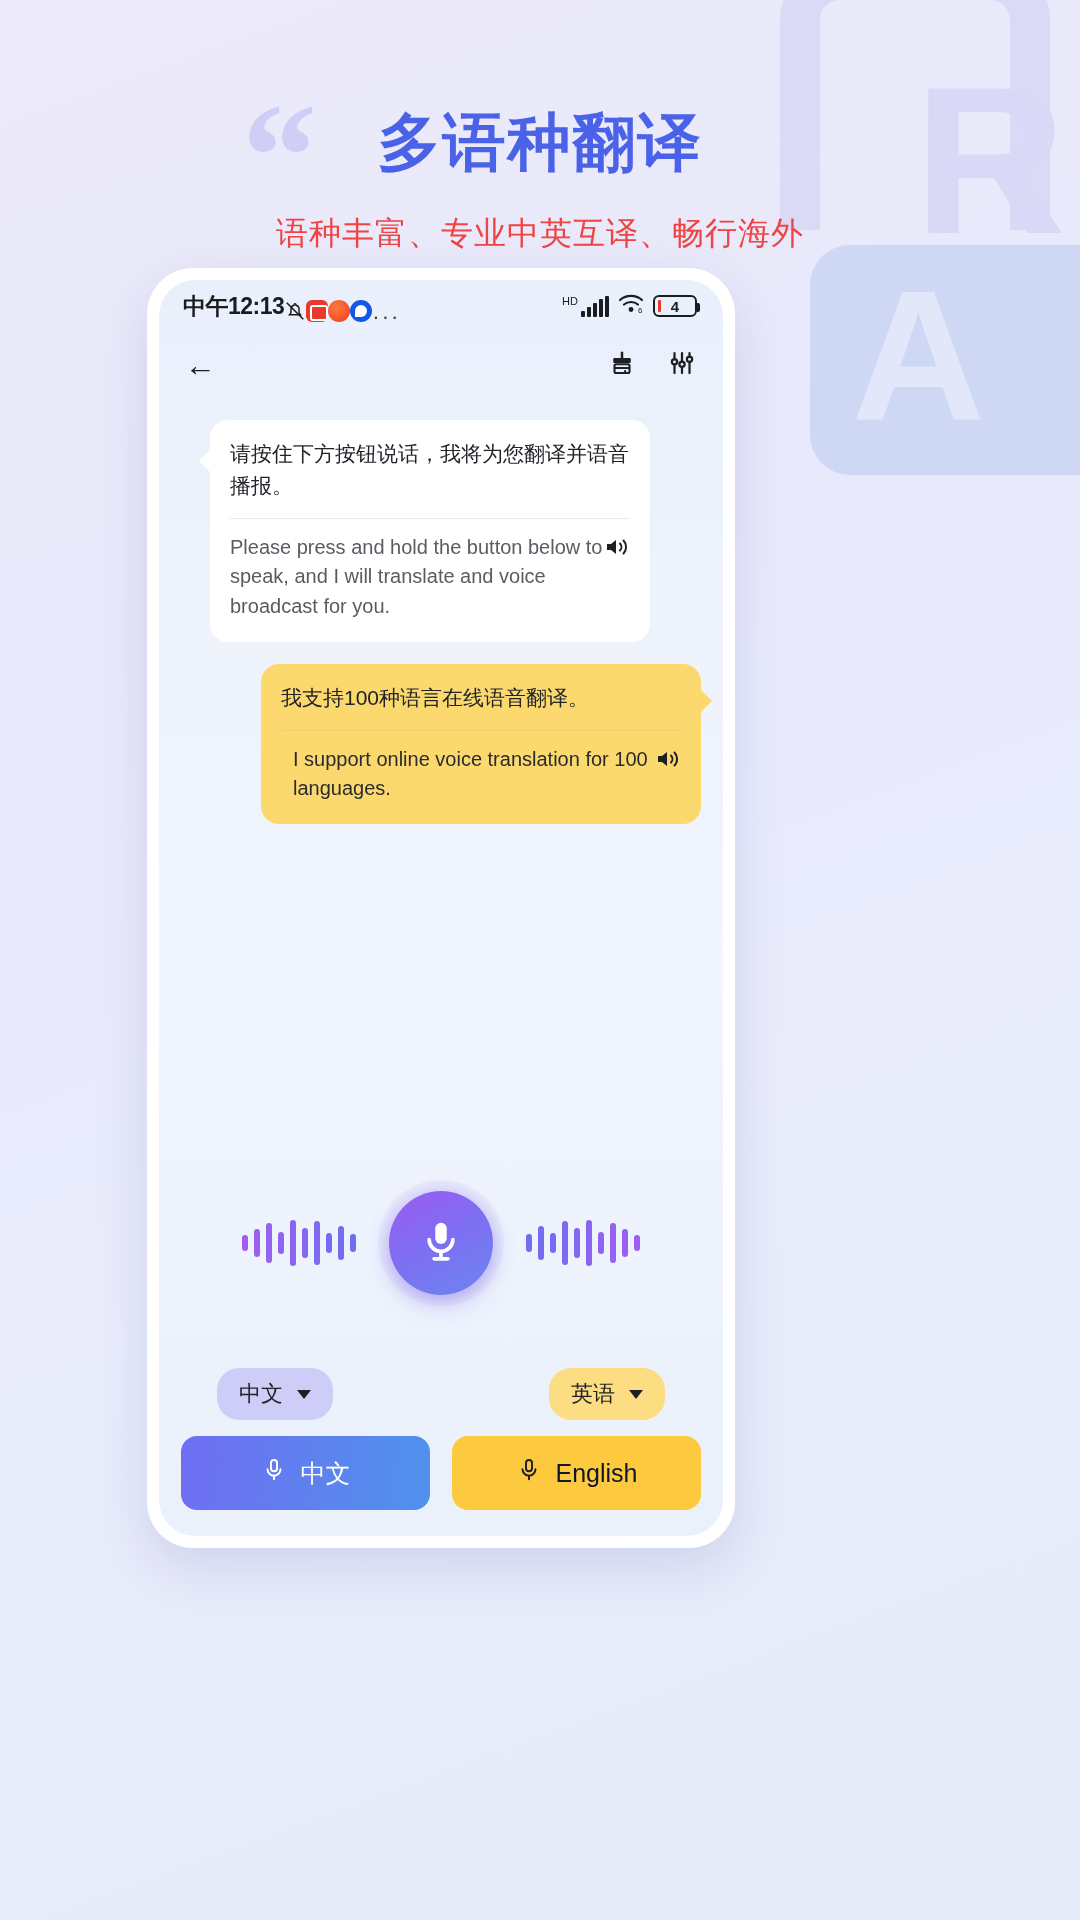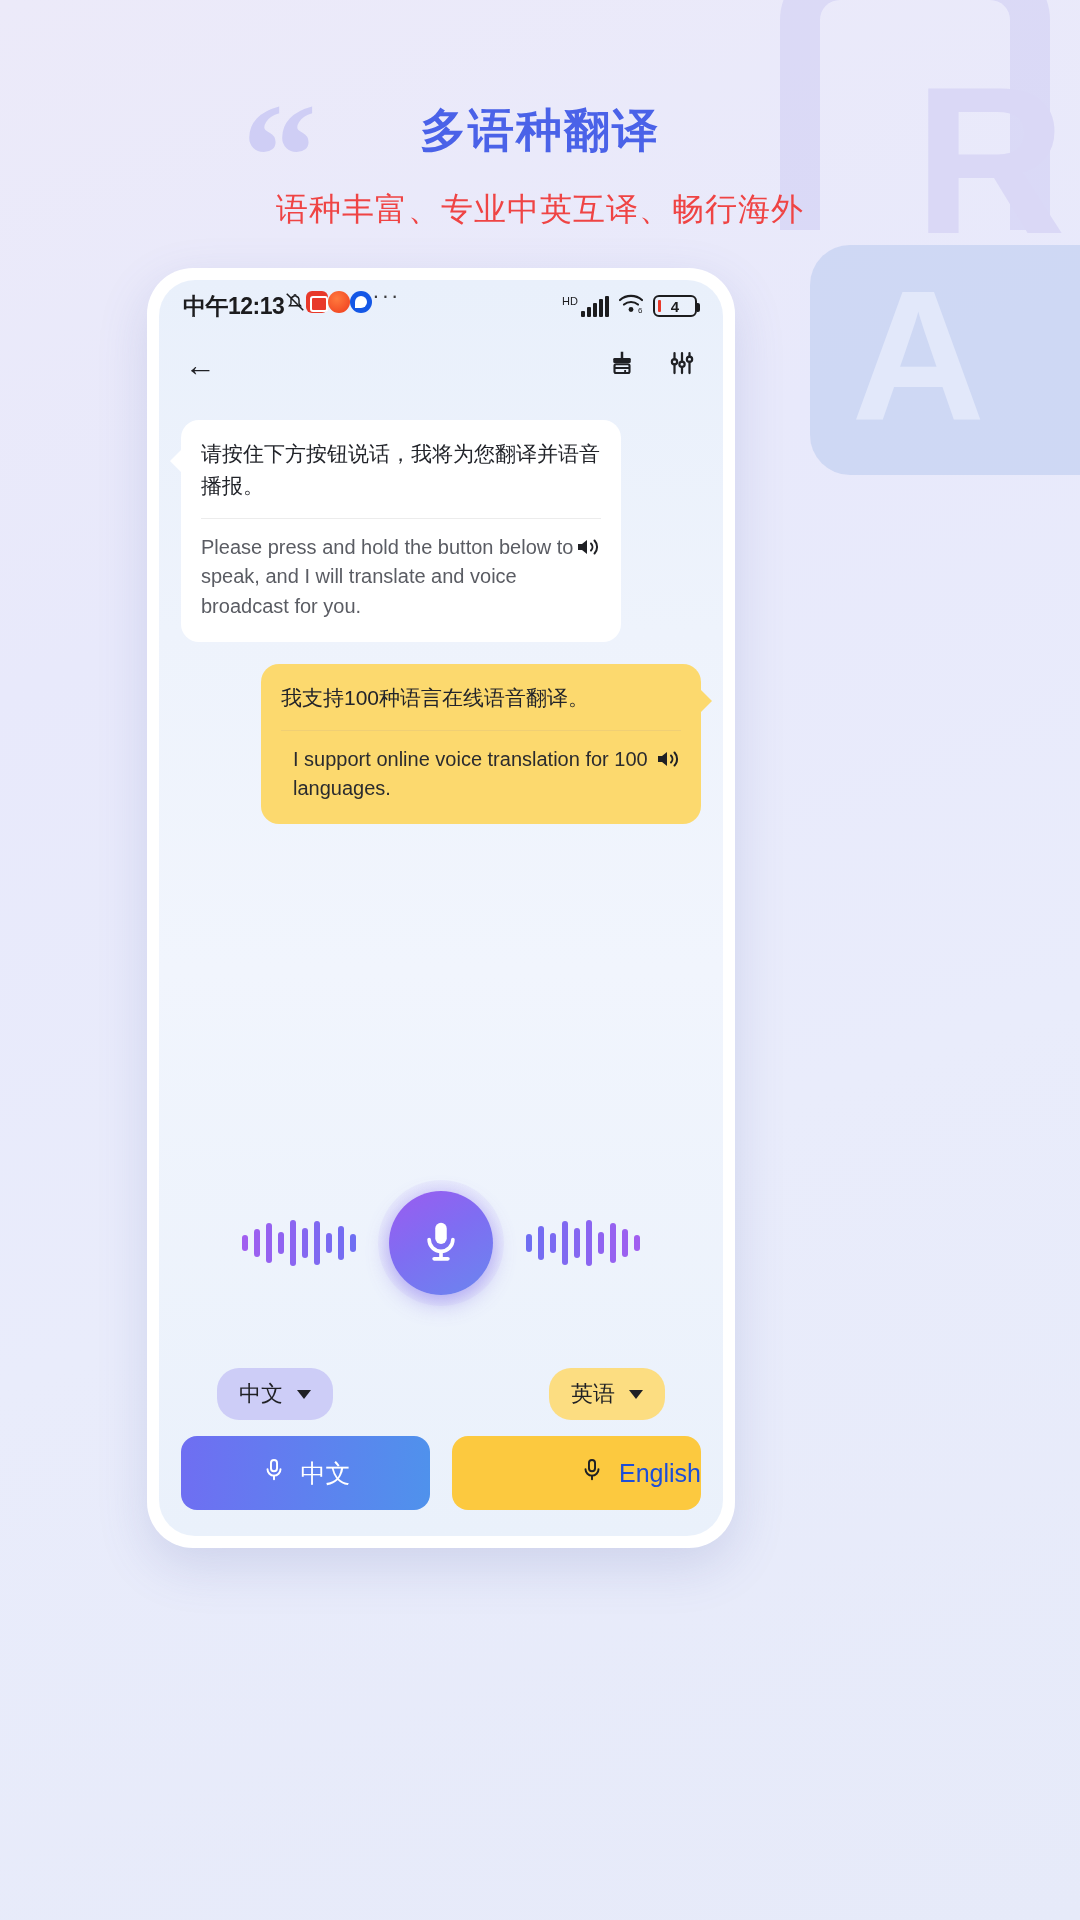--- a/index.html
+++ b/index.html
@@ -44,21 +44,21 @@
     left: 242px; top: 100px;
     font-size: 150px; line-height: .75;
     color: #cfcef5; font-weight: 700;
     font-family: "Liberation Serif", serif;
   }
 
   
   .hero { position: absolute; top: 0; left: 0; width: 1080px; text-align: center; z-index: 3; }
   .hero-title {
     margin-top: 100px;
-    font-size: 46px; font-weight: 700; color: #4a62e8;
+    font-size: 63px; font-weight: 700; color: #4a62e8;
     letter-spacing: 2px;
   }
   .hero-sub {
     margin-top: 26px;
     font-size: 32px; color: #ef4444; letter-spacing: 1px;
   }
 
   
   .phone {
     position: absolute;
@@ -79,21 +79,21 @@
     position: relative;
   }
 
   
   .statusbar {
     height: 52px; display: flex; align-items: center;
     justify-content: space-between;
     padding: 0 26px 0 24px;
     flex: 0 0 auto;
   }
-  .sb-left { display: flex; align-items: flex-start; gap: 0; }
+  .sb-left { display: flex; align-items: flex-end; gap: 0; }
   .sb-time { font-size: 23px; font-weight: 600; color: #1c1c1e; letter-spacing: -.5px; }
   .sb-mute { width: 22px; height: 22px; }
   .sb-app { width: 22px; height: 22px; border-radius: 6px; flex: 0 0 auto; }
   .app-red { background: #e8392a; position: relative; }
   .app-red::after{content:"";position:absolute;left:4px;top:5px;width:14px;height:12px;border:2px solid #fff;border-radius:3px;}
   .app-orange { background: radial-gradient(circle at 40% 35%, #ff7a3d, #ef3b1d); border-radius: 11px; }
   .app-blue { background: #1457e6; border-radius: 11px; position: relative; }
   .app-blue::after{content:"";position:absolute;left:5px;top:5px;width:12px;height:12px;background:#fff;border-radius:50% 50% 50% 0;}
   .sb-dots { font-size: 22px; color: #3a3a3c; letter-spacing: 2px; line-height: 10px; }
   .sb-right { display: flex; align-items: center; gap: 9px; }
@@ -127,21 +127,21 @@
   .chat { flex: 1 1 auto; padding: 22px 22px 0 22px; overflow: hidden; }
   .bubble-row { display: flex; margin-bottom: 22px; }
   .bubble-row.left { justify-content: flex-start; }
   .bubble-row.right { justify-content: flex-end; }
   .bubble {
     max-width: 440px;
     border-radius: 18px;
     padding: 18px 20px 20px 20px;
     position: relative;
   }
-  .bubble.white { background: #ffffff; }
+  .bubble.white { background: #ffffff; margin-left: 29px; }
   .bubble.yellow { background: #fcd96e; }
   .bubble.white::before {
     content:""; position:absolute; left:-11px; top:30px;
     width:0;height:0; border:11px solid transparent;
     border-right-color:#ffffff; border-left:0;
   }
   .bubble.yellow::after {
     content:""; position:absolute; right:-11px; top:26px;
     width:0;height:0; border:11px solid transparent;
     border-left-color:#fcd96e; border-right:0;
@@ -193,21 +193,21 @@
   .btn-row {
     flex: 0 0 auto; display: flex; gap: 22px;
     padding: 0 22px 26px 22px;
   }
   .big-btn {
     flex: 1; height: 74px; border-radius: 16px;
     display: flex; align-items: center; justify-content: center; gap: 14px;
     font-size: 25px; font-weight: 500; cursor: pointer;
   }
   .big-btn.blue { background: linear-gradient(95deg, #6f6ef2 0%, #4f92ec 100%); color: #fff; }
-  .big-btn.yellow { background: #fcc93f; color: #1d4ed8; justify-content: flex-end; }
+  .big-btn.yellow { background: #fcc93f; color: #0f172a; }
 </style>
 </head>
 <body>
 
 <div class="bg-deco deco-arc"></div>
 <div class="bg-deco deco-letter-r">R</div>
 <div class="bg-deco deco-card"></div>
 <div class="bg-deco deco-letter-a">A</div>
 
 <div class="hero">

